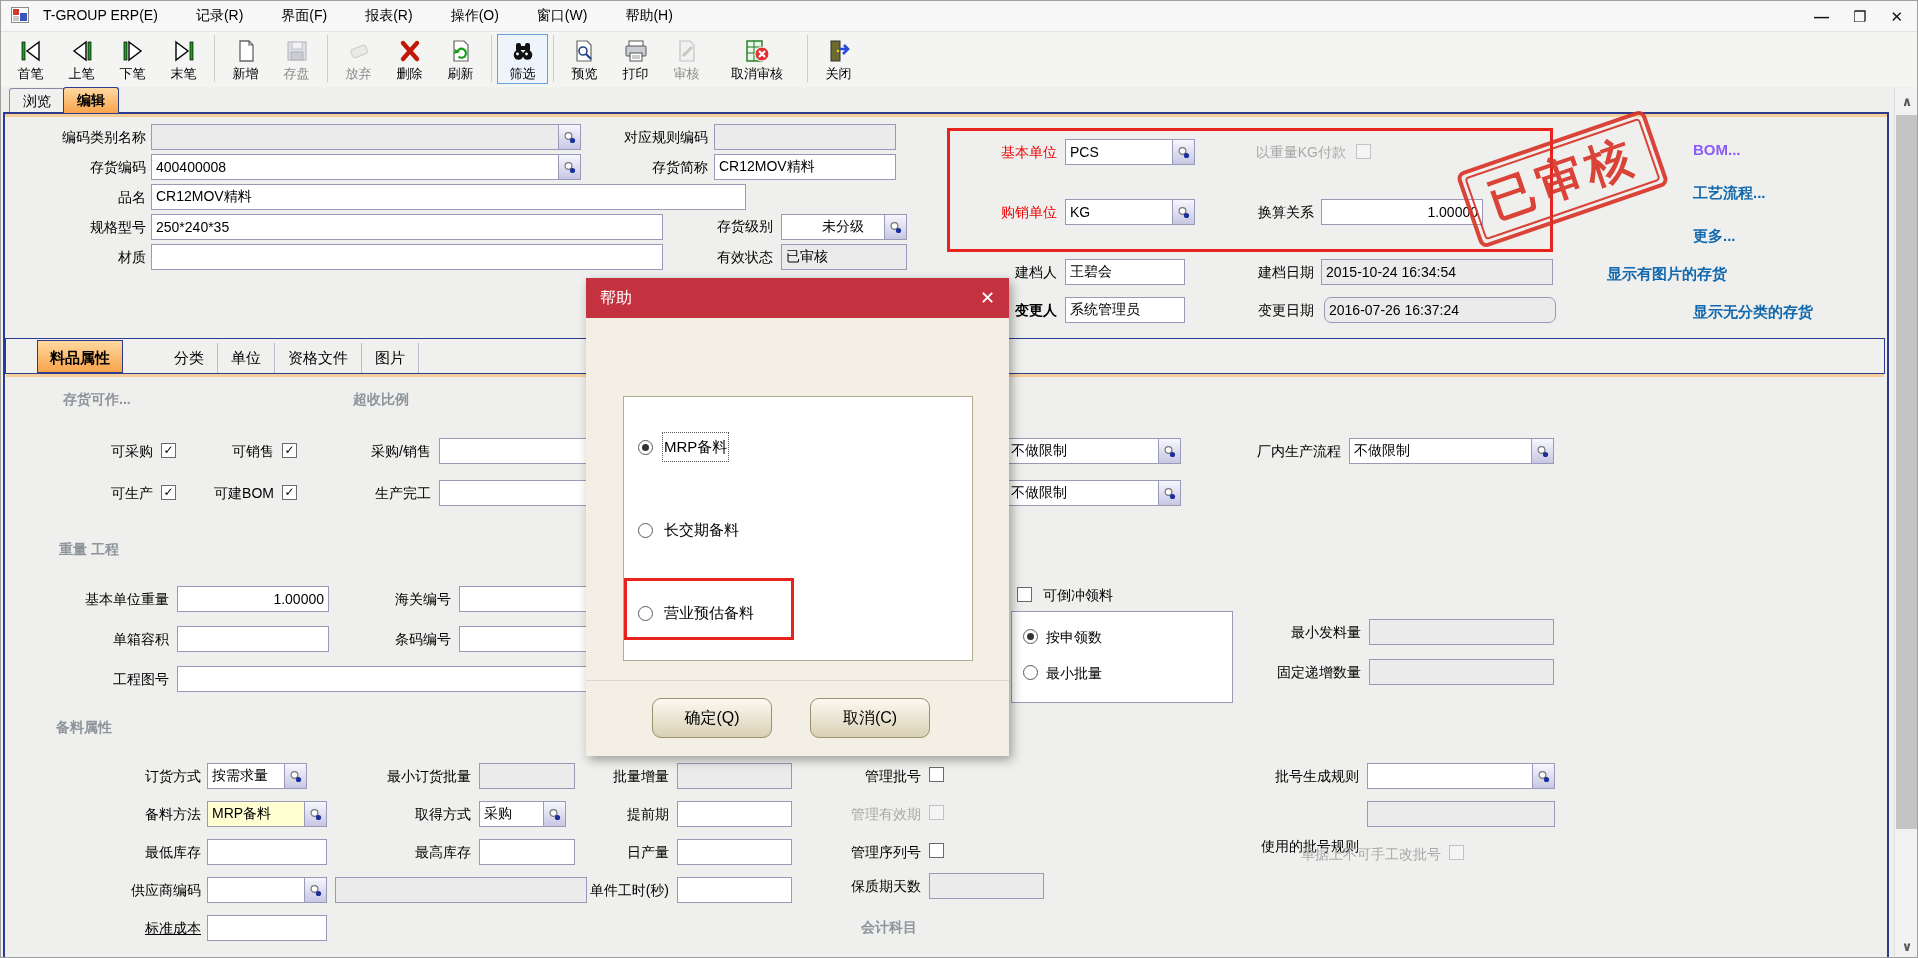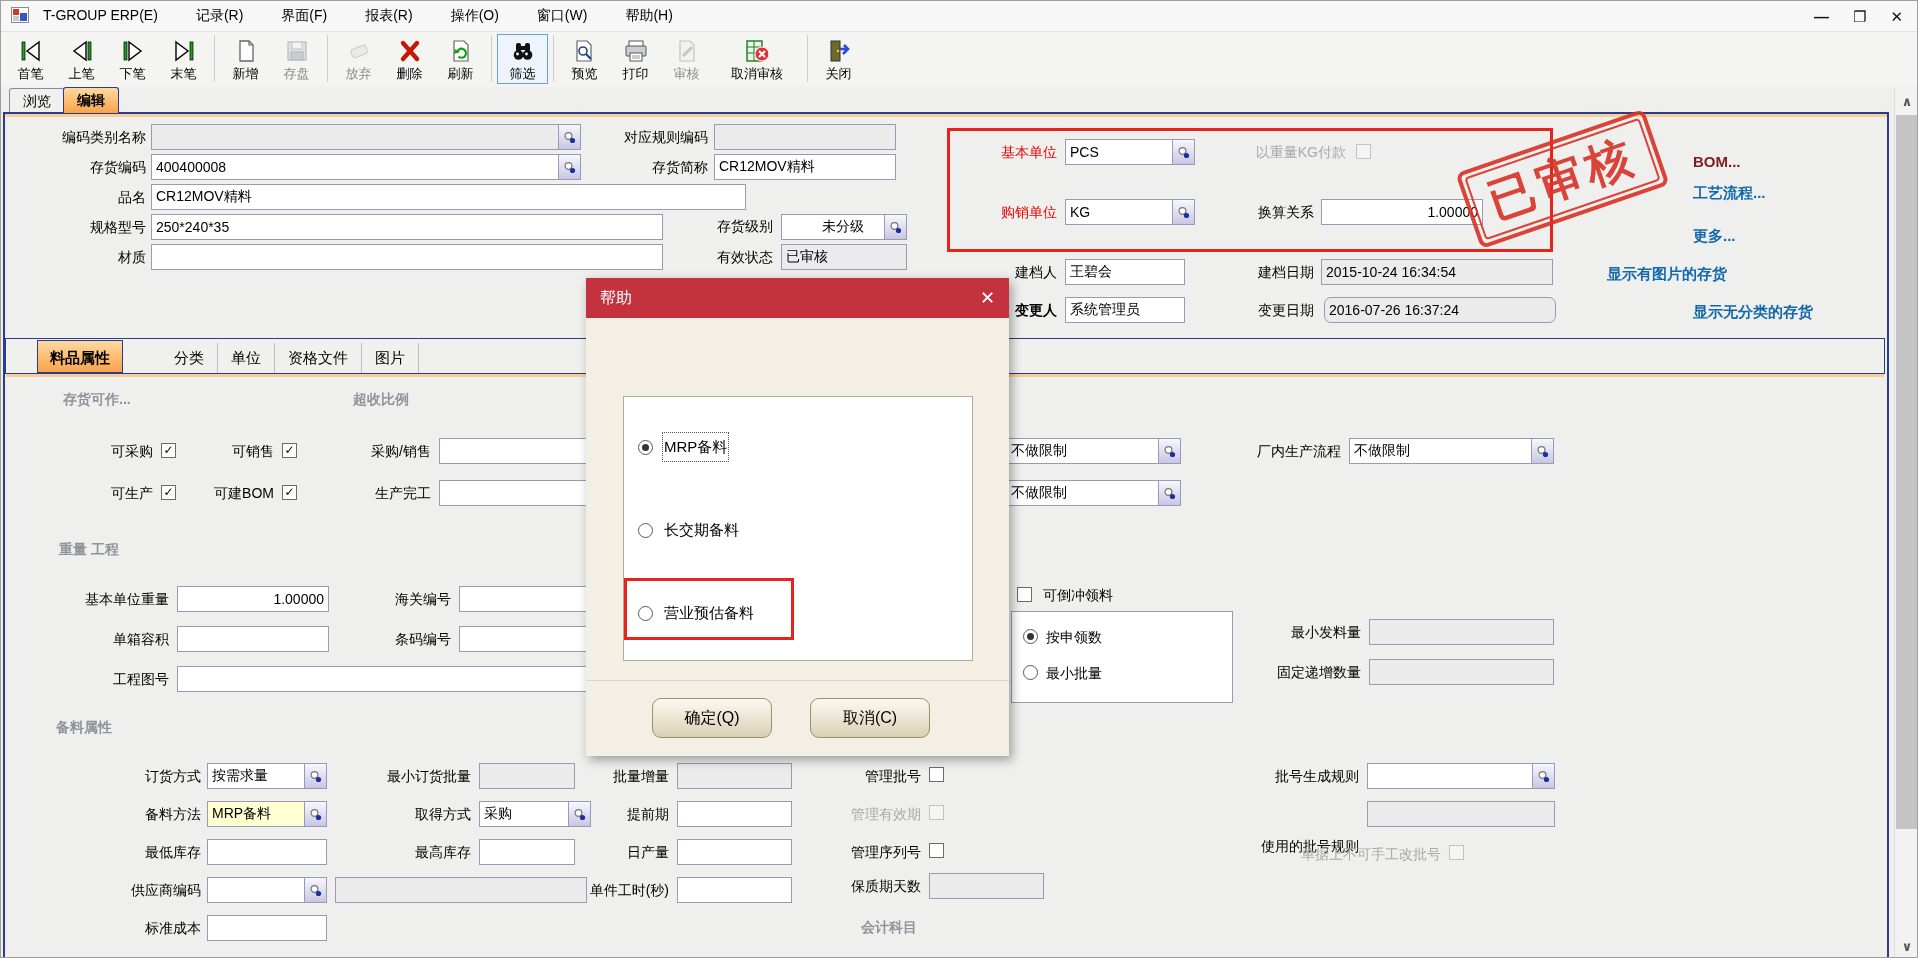--- a/index.html
+++ b/index.html
@@ -35,21 +35,21 @@
   .fld.gray{background:#ebebeb;}
   .fld.yellow{background:#ffffd2;}
   .fld.rt .val{text-align:right;}
   .mag{width:21px;align-self:stretch;flex:none;background:linear-gradient(#f7f7fe,#c7c7e4);border-left:1px solid #9a9ab8;display:flex;align-items:center;justify-content:center;cursor:pointer;}
   .cb{position:absolute;width:15px;height:15px;background:#fff;border:1px solid #6b6b6b;box-sizing:border-box;font-size:12px;line-height:12px;text-align:center;cursor:pointer;}
   .cb.checked::before{content:"✓";font-weight:bold;}
   .cb.dis{border-color:#c2c2c2;background:#f4f4f4;cursor:default;}
   .radio{position:absolute;width:15px;height:15px;border:1px solid #5a5a5a;border-radius:50%;background:#fff;box-sizing:border-box;cursor:pointer;}
   .radio.sel::before{content:"";position:absolute;left:3px;top:3px;width:7px;height:7px;border-radius:50%;background:#333;}
   .link{position:absolute;font-size:15px;font-weight:bold;color:#1168ad;white-space:nowrap;cursor:pointer;}
-  .link.navy{color:#7f1d1d;margin-top:12px;}
+  .link.navy{color:#8b5cf6;}
   .stamp{position:absolute;left:1462px;top:138px;transform:rotate(-19deg);border:4px solid #d8362b;border-radius:8px;padding:3px;color:#d8362b;opacity:.93;z-index:5;}
   .stamp-inner{border:2px solid #d8362b;border-radius:4px;padding:0 14px;font-size:46px;font-weight:bold;letter-spacing:5px;font-family:"Liberation Serif","DejaVu Serif",serif;}
   .redbox{position:absolute;border:3px solid #e8231c;box-sizing:border-box;z-index:4;}
   
   .band{position:absolute;left:4px;top:337px;width:1880px;height:36px;border:1px solid #2b3b8f;box-sizing:border-box;background:#f0f0ee;}
   .subtabs{position:absolute;left:160px;top:342px;display:flex;height:30px;}
   .subtab{height:30px;line-height:30px;padding:0 13px;font-size:15px;border-right:1px solid #bcbccd;cursor:pointer;white-space:nowrap;}
   .subtab-active{position:absolute;left:36px;top:339px;height:33px;line-height:33px;padding:0 12px;font-size:15px;font-weight:bold;
                  background:linear-gradient(#ffd9a0,#f8a34b);border:1px solid #2b3b8f;box-sizing:border-box;z-index:3;cursor:pointer;}
   .groupbox{position:absolute;border:1px solid #9a9ab8;background:#fff;box-sizing:border-box;}
@@ -473,21 +473,21 @@
     <span class="val"></span>
   </div>
   <span class="lbl" style="left:1240px;top:658px;width:120px;">固定递增数量</span>
   <div class="fld gray" style="left:1368px;top:658px;width:185px;">
     <span class="val"></span>
   </div>
 
   <span class="sec" style="left:55px;top:718px;">备料属性</span>
 
   <span class="lbl" style="left:112px;top:762px;width:88px;">订货方式</span>
-  <div class="fld" style="left:206px;top:762px;width:120px;justify-content:space-between;">
+  <div class="fld" style="left:206px;top:762px;width:100px;justify-content:space-between;">
     <span class="val">按需求量</span>
     <span class="mag">
         <svg width="13" height="13">
           <circle cx="5.5" cy="5" r="3.4" fill="#fff" stroke="#777" stroke-width="1.2"></circle>
           <circle cx="9.5" cy="9.5" r="2.6" fill="#1b2f9e"></circle>
         </svg>
       </span>
   </div>
   <span class="lbl" style="left:346px;top:762px;width:124px;">最小订货批量</span>
   <div class="fld gray" style="left:478px;top:762px;width:96px;">
@@ -514,21 +514,21 @@
   <div class="fld yellow" style="left:206px;top:800px;width:120px;">
     <span class="val">MRP备料</span>
     <span class="mag">
         <svg width="13" height="13">
           <circle cx="5.5" cy="5" r="3.4" fill="#fff" stroke="#777" stroke-width="1.2"></circle>
           <circle cx="9.5" cy="9.5" r="2.6" fill="#1b2f9e"></circle>
         </svg>
       </span>
   </div>
   <span class="lbl" style="left:382px;top:800px;width:88px;">取得方式</span>
-  <div class="fld" style="left:478px;top:800px;width:112px;">
+  <div class="fld" style="left:478px;top:800px;width:87px;">
     <span class="val">采购</span>
     <span class="mag">
         <svg width="13" height="13">
           <circle cx="5.5" cy="5" r="3.4" fill="#fff" stroke="#777" stroke-width="1.2"></circle>
           <circle cx="9.5" cy="9.5" r="2.6" fill="#1b2f9e"></circle>
         </svg>
       </span>
   </div>
   <span class="lbl" style="left:580px;top:800px;width:88px;">提前期</span>
   <div class="fld" style="left:676px;top:800px;width:115px;">
@@ -573,21 +573,21 @@
   </div>
   <span class="lbl" style="left:568px;top:876px;width:100px;">单件工时(秒)</span>
   <div class="fld" style="left:676px;top:876px;width:115px;">
     <span class="val"></span>
   </div>
   <span class="lbl" style="left:815px;top:872px;width:105px;">保质期天数</span>
   <div class="fld gray" style="left:928px;top:872px;width:115px;">
     <span class="val"></span>
   </div>
 
-  <span class="lbl" style="left:112px;top:914px;width:88px;">标准成本</span>
+  <span class="lbl" style="left:112px;top:914px;width:88px;text-decoration:underline;">标准成本</span>
   <div class="fld" style="left:206px;top:914px;width:120px;">
     <span class="val"></span>
   </div>
   <span class="sec" style="left:860px;top:918px;">会计科目</span>
 
   <div class="dialog">
     <div class="dlg-title">
       <span>帮助</span>
       <span class="dlg-close">✕</span>
     </div>

